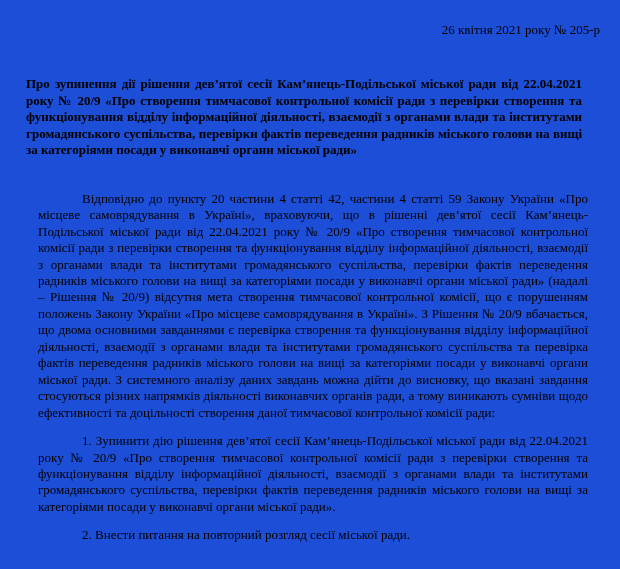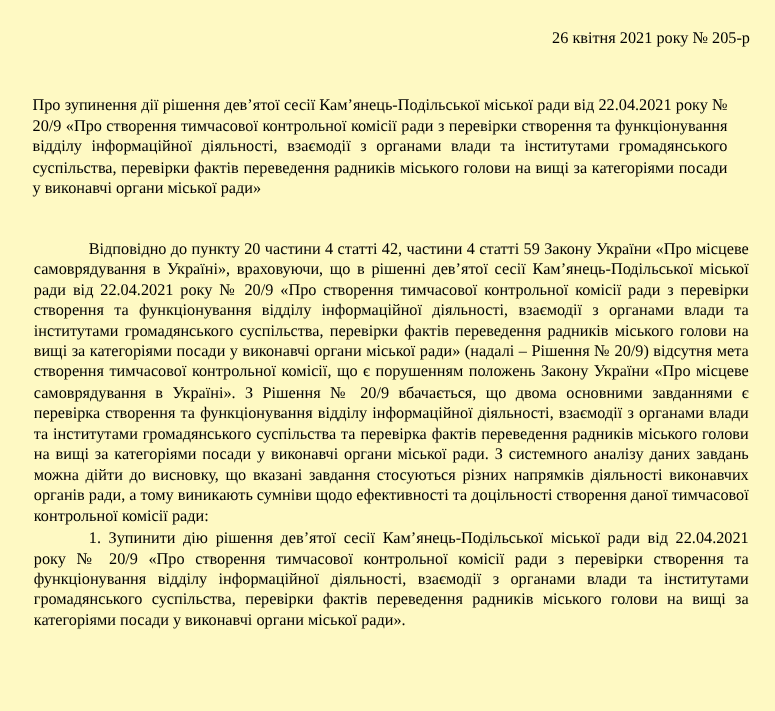--- a/index.html
+++ b/index.html
@@ -5,51 +5,52 @@
   html, body {
     margin: 0;
     padding: 0;
     background: #ffffff;
   }
   .page {
     position: relative;
     width: 620px;
     height: 569px;
     box-sizing: border-box;
-    background: #fef9c3;
+    background: #1d4ed8;
     color: #000000;
     font-family: "Liberation Serif", "DejaVu Serif", serif;
     font-size: 13px;
     line-height: 16.45px;
     padding: 22px 20px 0 26px;
     overflow: hidden;
   }
   .date-line {
     text-align: right;
     margin: 0 0 38px 0;
     white-space: nowrap;
   }
   .doc-title {
-    font-weight: normal;
+    font-weight: bold;
     text-align: justify;
     margin: 0 18px 32px 0;
     text-indent: 0;
   }
   .para {
     text-align: justify;
-    margin: 1px;
+    margin: 12px;
     text-indent: 44px;
   }
 </style>
 </head>
 <body>
 
 <div class="page">
   <div class="date-line">26 квітня 2021 року № 205-р</div>
 
   <p class="doc-title">Про зупинення дії рішення дев’ятої сесії Кам’янець-Подільської міської ради від 22.04.2021 року № 20/9 «Про створення тимчасової контрольної комісії ради з перевірки створення та функціонування відділу інформаційної діяльності, взаємодії з органами влади та інститутами громадянського суспільства, перевірки фактів переведення радників міського голови на вищі за категоріями посади у виконавчі органи міської ради»</p>
 
   <p class="para">Відповідно до пункту 20 частини 4 статті 42, частини 4 статті 59 Закону України «Про місцеве самоврядування в Україні», враховуючи, що в рішенні дев’ятої сесії Кам’янець-Подільської міської ради від 22.04.2021 року № 20/9 «Про створення тимчасової контрольної комісії ради з перевірки створення та функціонування відділу інформаційної діяльності, взаємодії з органами влади та інститутами громадянського суспільства, перевірки фактів переведення радників міського голови на вищі за категоріями посади у виконавчі органи міської ради» (надалі – Рішення № 20/9) відсутня мета створення тимчасової контрольної комісії, що є порушенням положень Закону України «Про місцеве самоврядування в Україні». З Рішення № 20/9 вбачається, що двома основними завданнями є перевірка створення та функціонування відділу інформаційної діяльності, взаємодії з органами влади та інститутами громадянського суспільства та перевірка фактів переведення радників міського голови на вищі за категоріями посади у виконавчі органи міської ради. З системного аналізу даних завдань можна дійти до висновку, що вказані завдання стосуються різних напрямків діяльності виконавчих органів ради, а тому виникають сумніви щодо ефективності та доцільності створення даної тимчасової контрольної комісії ради:</p>
 
   <p class="para">1. Зупинити дію рішення дев’ятої сесії Кам’янець-Подільської міської ради від 22.04.2021 року № 20/9 «Про створення тимчасової контрольної комісії ради з перевірки створення та функціонування відділу інформаційної діяльності, взаємодії з органами влади та інститутами громадянського суспільства, перевірки фактів переведення радників міського голови на вищі за категоріями посади у виконавчі органи міської ради».</p>
 
+  <p class="para">2. Внести питання на повторний розгляд сесії міської ради.</p>
 
 </div>
 
 </body></html>

